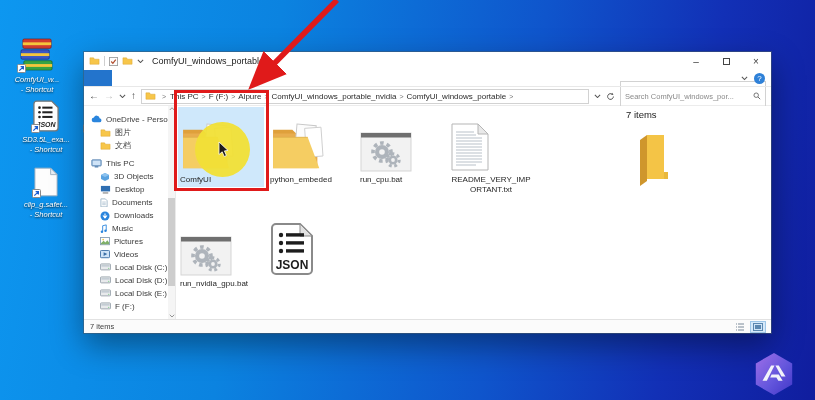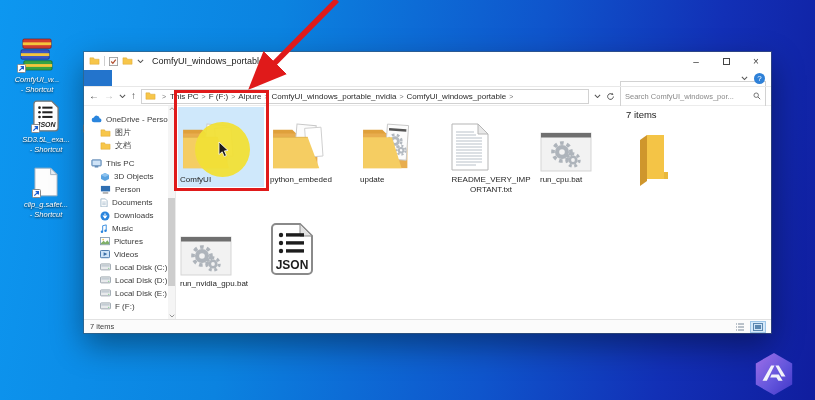--- a/index.html
+++ b/index.html
@@ -395,21 +395,21 @@
           </span>
           <span>3D Objects</span>
         </div>
         <div class="srow lv1">
           <span class="ic">
             <svg viewBox="0 0 12 10" width="11">
               <rect x="1" y="1" width="10" height="6" fill="#2f6fb2"></rect>
               <rect x="3" y="8.2" width="6" height="1" fill="#666"></rect>
             </svg>
           </span>
-          <span>Person</span>
+          <span>Desktop</span>
         </div>
         <div class="srow lv1">
           <span class="ic">
             <svg viewBox="0 0 9 11" width="8">
               <path d="M1 1 h5 l2 2 v7 H1z" fill="#fff" stroke="#9db4c8"></path>
               <path d="M2.5 4.5 h4 M2.5 6 h4 M2.5 7.5 h4" stroke="#9db4c8" stroke-width="0.7"></path>
             </svg>
           </span>
           <span>Documents</span>
         </div>
@@ -530,69 +530,47 @@
                   <path d="M3 50 V18 h36 l12 32 z" fill="#f5cd62"></path>
                   <path d="M3 18 h36" stroke="#e2b54e" fill="none"></path>
                 </svg>
               </span>
             </div>
             <div class="flabel">python_embeded</div>
           </div>
           <div class="tile">
             <div class="ibox">
               <span>
-                <svg viewBox="0 0 64 54" width="62" height="52">
-                  <path d="M3 10 h20 l4 4 h22 v6 H3z" fill="#dfa03b"></path>
-                  <rect x="3" y="14" width="46" height="36" fill="#e8ad4e"></rect>
-                  <g transform="rotate(4 38 24)">
-                    <rect x="27" y="5" width="22" height="36" fill="#fcfcfc" stroke="#c8c8c8"></rect>
-                    <rect x="29" y="9" width="18" height="2.5" fill="#555"></rect>
-                    <circle cx="36" cy="22" r="5" fill="#b3b9c0"></circle>
-                    <circle cx="36" cy="22" r="6.6" fill="none" stroke="#b3b9c0" stroke-width="2.6" stroke-dasharray="2.8 2.5"></circle>
-                    <circle cx="36" cy="22" r="2" fill="#fcfcfc"></circle>
-                    <circle cx="43" cy="31" r="3.4" fill="#b3b9c0"></circle>
-                    <circle cx="43" cy="31" r="4.6" fill="none" stroke="#b3b9c0" stroke-width="2.2" stroke-dasharray="2.2 2"></circle>
-                    <circle cx="43" cy="31" r="1.3" fill="#fcfcfc"></circle>
-                  </g>
-                  <path d="M3 50 V18 h30 l10 32 z" fill="#f5cd62"></path>
+                <svg viewBox="0 0 52 40" width="52" height="40">
+                  <rect x="1" y="1" width="50" height="38" fill="#f2f2f2" stroke="#d5d5d5"></rect>
+                  <rect x="1" y="1" width="50" height="4.5" fill="#6f6f6f"></rect>
+                  <circle cx="22" cy="20" r="7" fill="#aeb4bb"></circle>
+                  <circle cx="22" cy="20" r="9" fill="none" stroke="#aeb4bb" stroke-width="3.6" stroke-dasharray="3.6 3.1"></circle>
+                  <circle cx="22" cy="20" r="2.8" fill="#f2f2f2"></circle>
+                  <circle cx="33" cy="28" r="4.6" fill="#aeb4bb"></circle>
+                  <circle cx="33" cy="28" r="6.2" fill="none" stroke="#aeb4bb" stroke-width="3" stroke-dasharray="2.8 2.6"></circle>
+                  <circle cx="33" cy="28" r="1.9" fill="#f2f2f2"></circle>
                 </svg>
               </span>
             </div>
-            <div class="flabel">update</div>
+            <div class="flabel">run_cpu.bat</div>
           </div>
           <div class="tile">
             <div class="ibox">
               <span>
                 <svg viewBox="0 0 40 50" width="40" height="50">
                   <path d="M2 2 h26 l10 10 v36 H2z" fill="#fff" stroke="#b5b5b5"></path>
                   <path d="M28 2 l10 10 h-10z" fill="#e9e9e9" stroke="#b5b5b5"></path>
                   <g stroke="#b9c2c9" stroke-width="1.2">
                     <path d="M6 10h18M6 13h20M6 16h26M6 19h26M6 22h26M6 25h26M6 28h26M6 31h26M6 34h26M6 37h26M6 40h26M6 43h20"></path>
                   </g>
                 </svg>
               </span>
             </div>
             <div class="flabel">README_VERY_IMPORTANT.txt</div>
-          </div>
-          <div class="tile">
-            <div class="ibox">
-              <span>
-                <svg viewBox="0 0 52 40" width="52" height="40">
-                  <rect x="1" y="1" width="50" height="38" fill="#f2f2f2" stroke="#d5d5d5"></rect>
-                  <rect x="1" y="1" width="50" height="4.5" fill="#6f6f6f"></rect>
-                  <circle cx="22" cy="20" r="7" fill="#aeb4bb"></circle>
-                  <circle cx="22" cy="20" r="9" fill="none" stroke="#aeb4bb" stroke-width="3.6" stroke-dasharray="3.6 3.1"></circle>
-                  <circle cx="22" cy="20" r="2.8" fill="#f2f2f2"></circle>
-                  <circle cx="33" cy="28" r="4.6" fill="#aeb4bb"></circle>
-                  <circle cx="33" cy="28" r="6.2" fill="none" stroke="#aeb4bb" stroke-width="3" stroke-dasharray="2.8 2.6"></circle>
-                  <circle cx="33" cy="28" r="1.9" fill="#f2f2f2"></circle>
-                </svg>
-              </span>
-            </div>
-            <div class="flabel">run_cpu.bat</div>
           </div>
         </div>
       <div class="frow frow2">
 
       <div class="tile">
             <div class="ibox">
               <span>
                 <svg viewBox="0 0 52 40" width="52" height="40">
                   <rect x="1" y="1" width="50" height="38" fill="#f2f2f2" stroke="#d5d5d5"></rect>
                   <rect x="1" y="1" width="50" height="4.5" fill="#6f6f6f"></rect>

